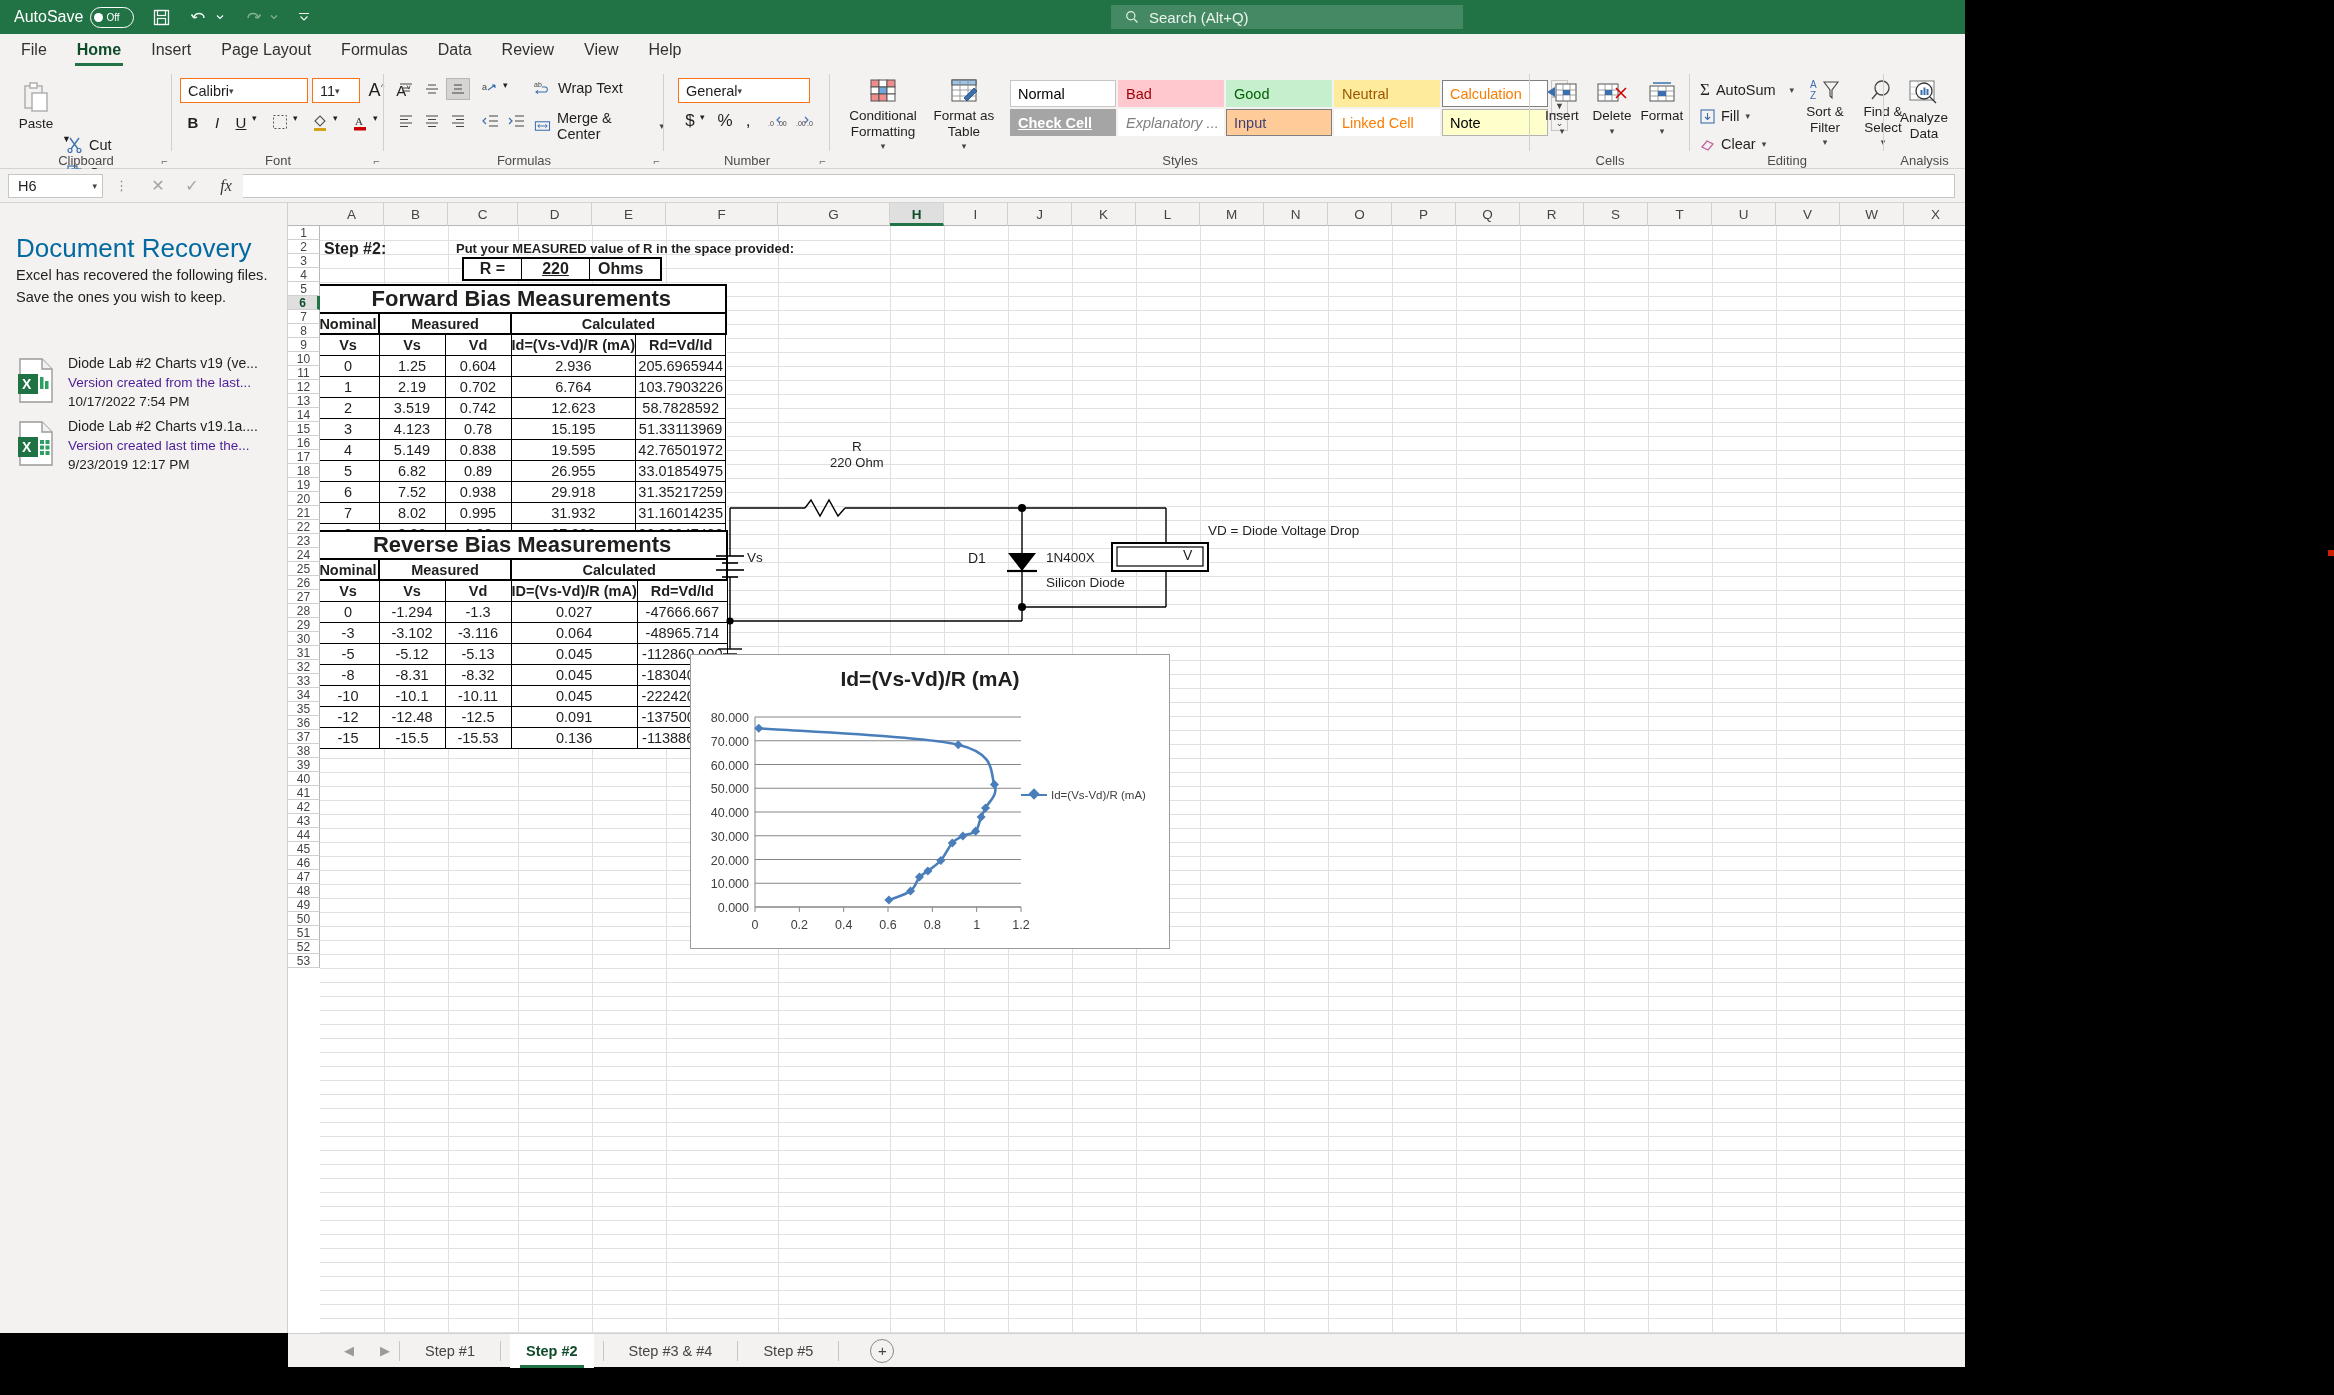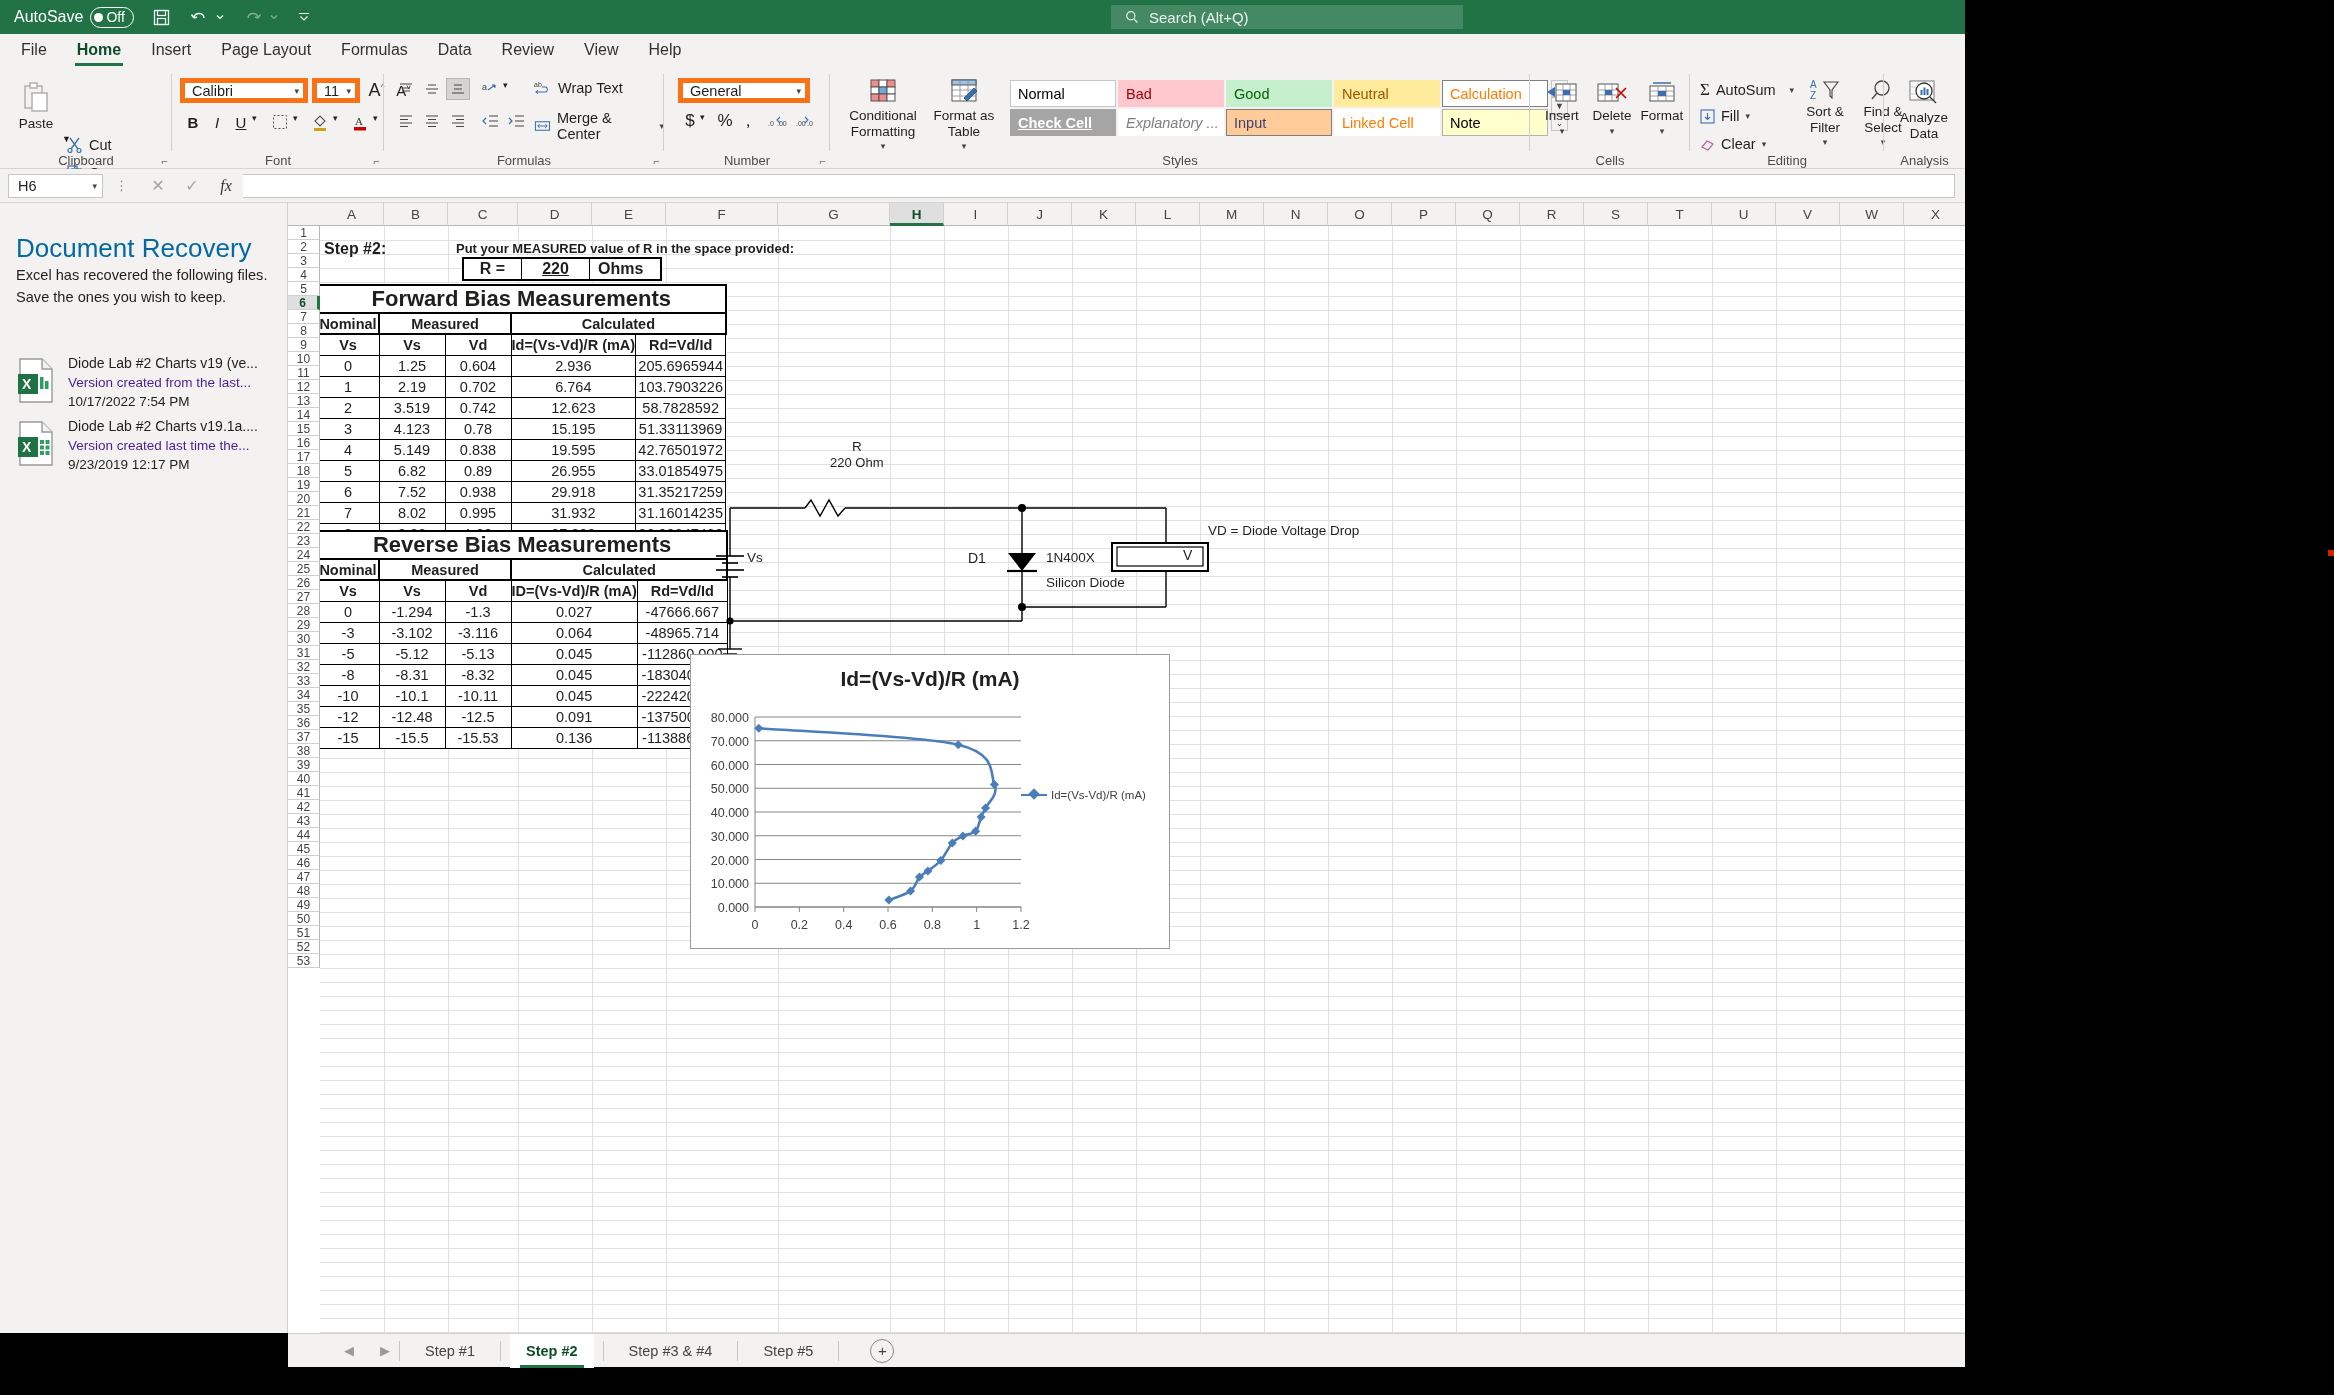--- a/index.html
+++ b/index.html
@@ -18,21 +18,21 @@
     background:#217346; display:flex; align-items:center; color:#fff;
     font-size:16px;
   }
   .tb-autosave{ display:flex; align-items:center; gap:7px; margin-left:14px; }
   .tb-autosave .lbl{ font-size:16px; }
   .toggle{
     width:44px; height:21px; border-radius:11px; border:1.5px solid #fff;
     display:flex; align-items:center; gap:3px; padding:0 3px; background:transparent;
   }
   .toggle .knob{ width:9px; height:9px; border-radius:50%; background:#fff; }
-  .toggle .tgl-text{ font-size:14px; color:#fff; }
+  .toggle .tgl-text{ font-size:10px; color:#fff; }
   .tb-icon{ margin-left:18px; opacity:.95; display:flex; align-items:center; }
   .tb-icon.dim{ opacity:.45; }
   .tb-title{
     position:absolute; left:0; right:0; text-align:center; font-size:16px;
     white-space:nowrap; pointer-events:none;
   }
   .tb-search{
     position:absolute; left:1111px; top:5px; width:352px; height:24px;
     background:rgba(255,255,255,.16); display:flex; align-items:center;
     gap:10px; padding-left:14px; font-size:15px; color:#eaf4ee;
@@ -65,22 +65,22 @@
   }
   .dialog-launch{ position:absolute; bottom:2px; right:4px; font-size:11px; color:#6b6b6b; }
 
   .btn-v{ position:absolute; display:flex; flex-direction:column; align-items:center; gap:2px; }
   .btn-v .cap{ font-size:13.5px; text-align:center; line-height:1.15; }
   .btn-h{ position:absolute; display:flex; align-items:center; gap:6px; font-size:14.5px; }
   .chev{ font-size:9px; color:#444; }
 
   
   .combo{
-    position:absolute; background:#fff; border:5px solid #f97316;
-    display:flex; align-items:center; justify-content:space-between;
+    position:absolute; background:#fff; border:1px solid #f97316;
+    display:flex; align-items:center; justify-content:flex-start;
     padding:0 4px 0 7px; font-size:14.5px; height:25px;
   }
   .combo .cv{ overflow:hidden; white-space:nowrap; }
   .sqbtn{
     position:absolute; display:flex; align-items:center; justify-content:center;
     font-size:15px;
   }
   .sqbtn.pressed{ background:#d6d4d2; border:1px solid #b8b6b4; }
 
   

